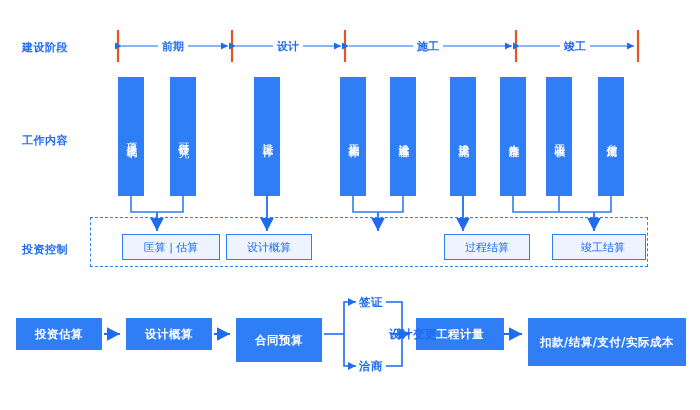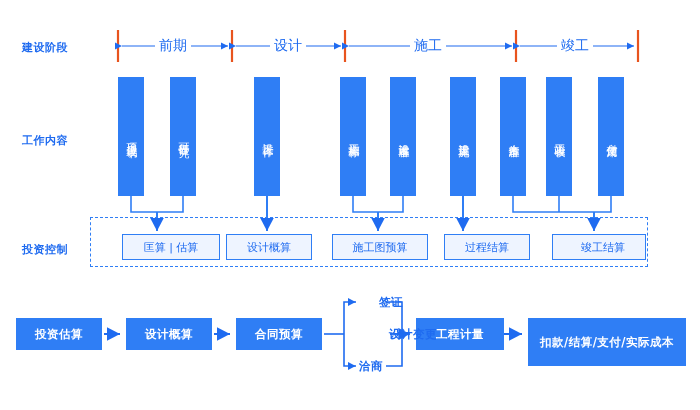--- a/index.html
+++ b/index.html
@@ -12,21 +12,21 @@
   svg.wires{position:absolute;left:0;top:0;width:700px;height:410px;pointer-events:none;}
 
   
   .rowlabel{
     position:absolute;font-size:11px;font-weight:bold;color:#1f6bf0;
     letter-spacing:.5px;white-space:nowrap;
   }
 
   
   .phase-label{
-    position:absolute;font-size:14px;font-weight:normal;color:#1f6bf0;
+    position:absolute;font-size:11px;font-weight:bold;color:#1f6bf0;
     background:#ffffff;padding:0 4px;white-space:nowrap;
     transform:translate(-50%,-50%);
   }
 
   
   .vbox{
     position:absolute;background:#2f7ef5;color:#ffffff;
     display:flex;align-items:center;justify-content:center;
     font-size:11px;line-height:14px;letter-spacing:1px;
     writing-mode:vertical-rl;text-orientation:upright;
@@ -140,27 +140,26 @@
   <div class="vbox" style="left:390px;top:77px;width:26px;height:119px;">建设准备</div>
   <div class="vbox" style="left:450px;top:77px;width:26px;height:119px;">建设施工</div>
   <div class="vbox" style="left:500px;top:77px;width:26px;height:119px;">生产准备</div>
   <div class="vbox" style="left:546px;top:77px;width:26px;height:119px;">竣工验收</div>
   <div class="vbox" style="left:598px;top:77px;width:26px;height:119px;">交付使用</div>
 
   <div class="dashband" style="left:90px;top:217px;width:556px;height:48px;"></div>
 
   <div class="ibox" style="left:112px;top:234px;width:96px;height:24px;margin-left:10px;">匡算 | 估算</div>
   <div class="ibox" style="left:226px;top:234px;width:84px;height:24px;">设计概算</div>
-  <div class="ibox" style="left:332px;top:234px;width:94px;height:24px;">施工图预算</div>
   <div class="ibox" style="left:444px;top:234px;width:84px;height:24px;">过程结算</div>
   <div class="ibox" style="left:552px;top:234px;width:84px;height:24px;padding-left:8px;">竣工结算</div>
 
   <div class="fbox" style="left:16px;top:318px;width:86px;height:32px;">投资估算</div>
   <div class="fbox" style="left:126px;top:318px;width:86px;height:32px;">设计概算</div>
-  <div class="fbox" style="left:236px;top:318px;width:86px;height:32px;">合同预算</div>
+  <div class="fbox" style="left:236px;top:318px;width:86px;height:44px;">合同预算</div>
   <div class="fbox" style="left:416px;top:318px;width:88px;height:32px;">工程计量</div>
   <div class="fbox" style="left:528px;top:318px;width:158px;height:48px;">扣款/结算/支付/实际成本</div>
 
-  <div class="ftext" style="left:371px;top:302px;margin-left:20px;">签证</div>
+  <div class="ftext" style="left:371px;top:302px;">签证</div>
   <div class="ftext" style="left:365px;top:334px;margin-left:48px;">设计变更</div>
   <div class="ftext" style="left:371px;top:366px;">洽商</div>
 
 </div>
 
 </body></html>

